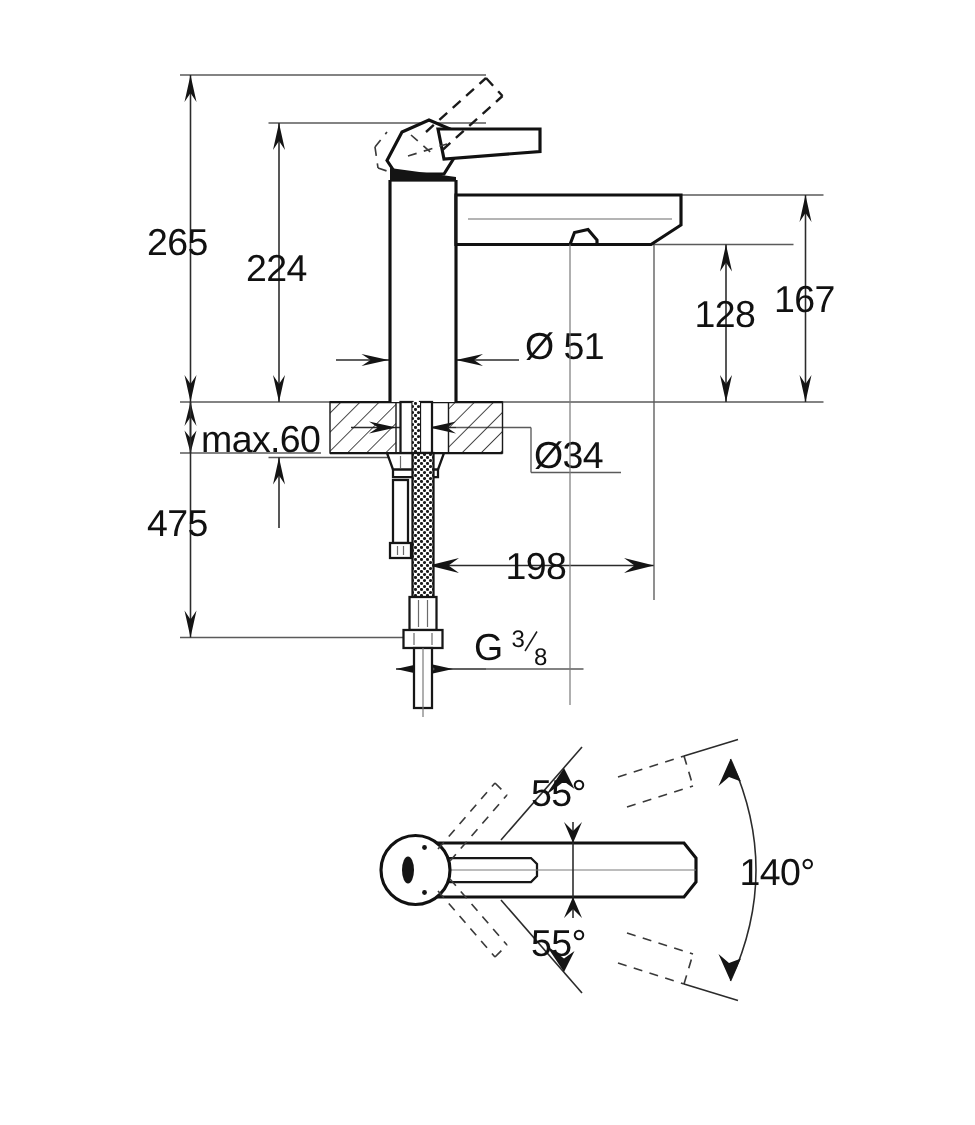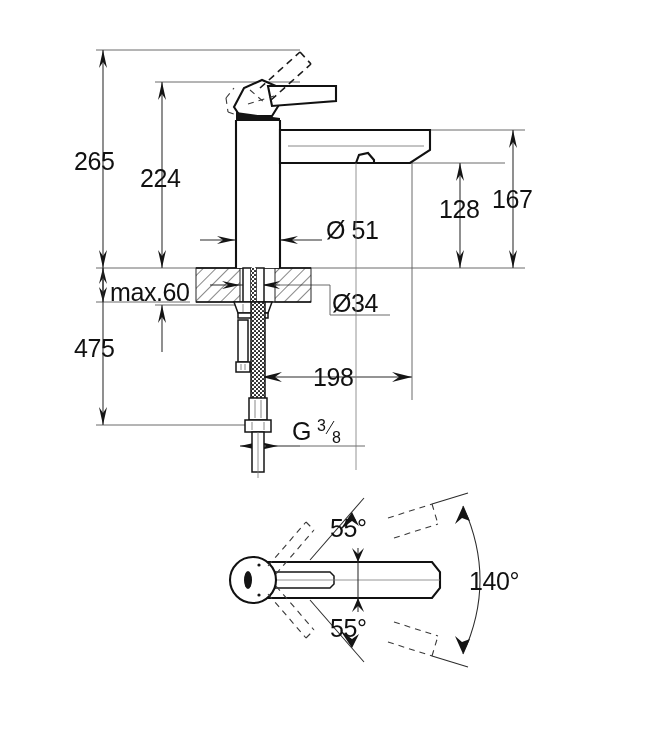--- a/index.html
+++ b/index.html
@@ -9,20 +9,21 @@
   }
   body {
     font-family: "Liberation Sans", sans-serif;
   }
   #drawing-root {
     position: relative;
     width: 532px;
     height: 750px;
     background: #8b5cf6;
     overflow: hidden;
+    margin-left: 24px;
   }
   svg.tech-drawing {
     display: block;
     width: 650px;
     height: 750px;
   }
   .ln      { stroke: #1a1a1a; fill: none; stroke-width: 1; }
   .ln-thick{ stroke: #111111; fill: none; stroke-width: 2.1; }
   .ln-med  { stroke: #161616; fill: none; stroke-width: 1.5; }
   .ln-thin { stroke: #6b6b6b; fill: none; stroke-width: 0.8; }

